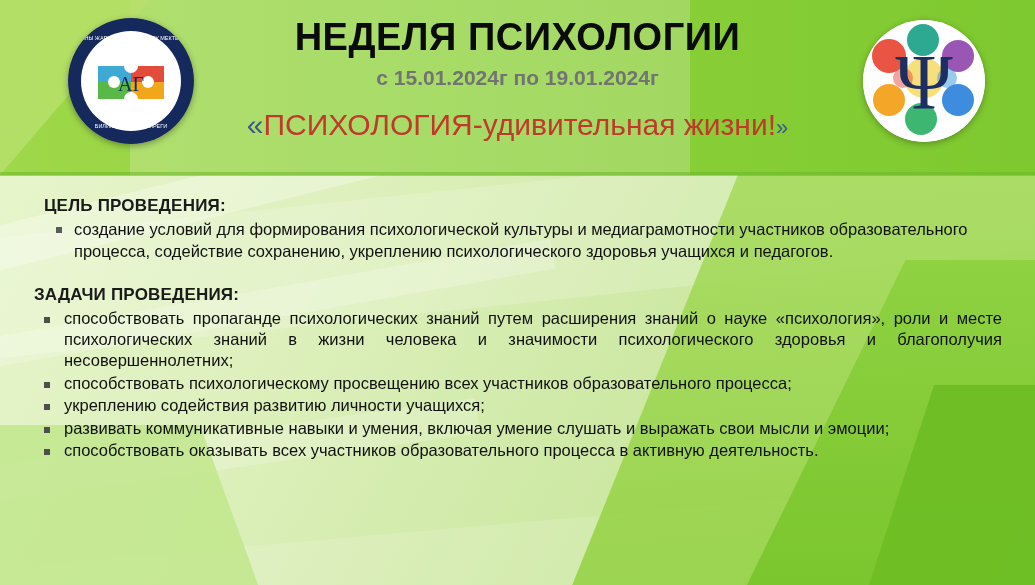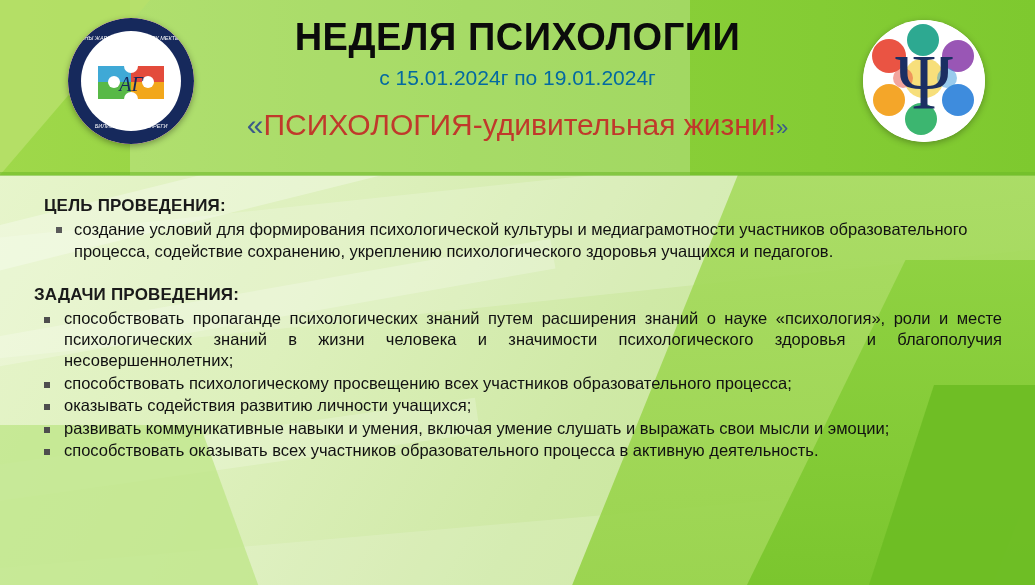--- a/index.html
+++ b/index.html
@@ -121,22 +121,22 @@
     font-size: 38px;
     font-weight: bold;
     color: #0b0b0b;
     letter-spacing: .5px;
   }
   .title-dates {
     position: absolute;
     left: 0; right: 0; top: 66px;
     text-align: center;
     font-size: 21px;
-    font-weight: normal;
-    color: #0369a1;
+    font-weight: bold;
+    color: #737373;
   }
   .title-slogan {
     position: absolute;
     left: 0; right: 0; top: 108px;
     text-align: center;
     font-size: 30px;
     color: #c0392b;
     white-space: nowrap;
   }
   .title-slogan .q {
@@ -147,24 +147,23 @@
     color: #3b5a8a;
     font-size: 22px;
   }
 
   
   .logo-left {
     position: absolute;
     left: 68px; top: 18px;
     width: 126px; height: 126px;
     border-radius: 50%;
-    background: #f9a8d4;
+    background: #737373;
     box-shadow: 0 2px 6px rgba(0,0,0,.35);
     overflow: hidden;
-    font-style: italic;
   }
   .logo-right {
     position: absolute;
     right: 50px; top: 20px;
     width: 122px; height: 122px;
     border-radius: 50%;
     background: #ffffff;
     box-shadow: 0 2px 7px rgba(0,0,0,.3);
     overflow: hidden;
   }
@@ -304,19 +303,19 @@
 
     <div class="sec-head">ЦЕЛЬ ПРОВЕДЕНИЯ:</div>
     <ul class="blist goal">
       <li>создание условий для формирования психологической культуры и медиаграмотности участников образовательного процесса, содействие сохранению, укреплению психологического здоровья учащихся и педагогов.</li>
     </ul>
 
     <div class="sec-head second">ЗАДАЧИ ПРОВЕДЕНИЯ:</div>
     <ul class="blist tasks">
       <li>способствовать пропаганде психологических знаний путем расширения знаний о науке «психология», роли и месте психологических знаний в жизни человека и значимости психологического здоровья и благополучия несовершеннолетних;</li>
       <li>способствовать психологическому просвещению всех участников образовательного процесса;</li>
-      <li>оказывать содействия развитию личности учащихся;</li>
+      <li>укреплению содействия развитию личности учащихся;</li>
       <li>развивать коммуникативные навыки и умения, включая умение слушать и выражать свои мысли и эмоции;</li>
       <li>способствовать оказывать всех участников образовательного процесса в активную деятельность.</li>
     </ul>
   </div>
 
 </div>
 
 </body></html>

